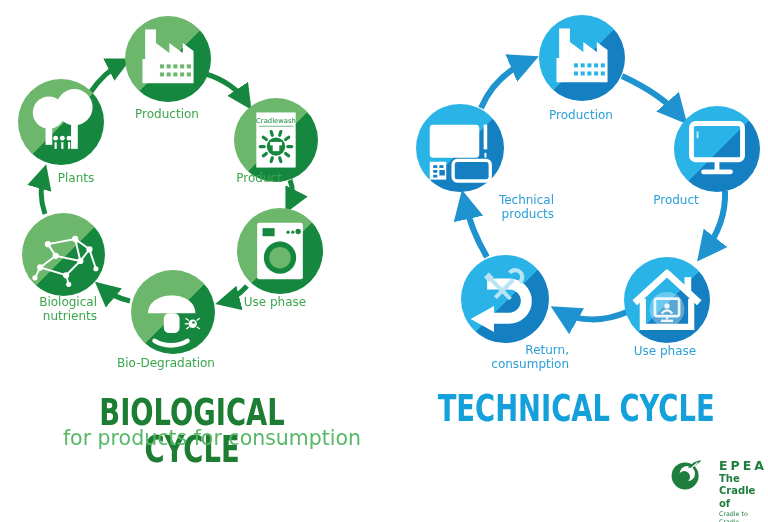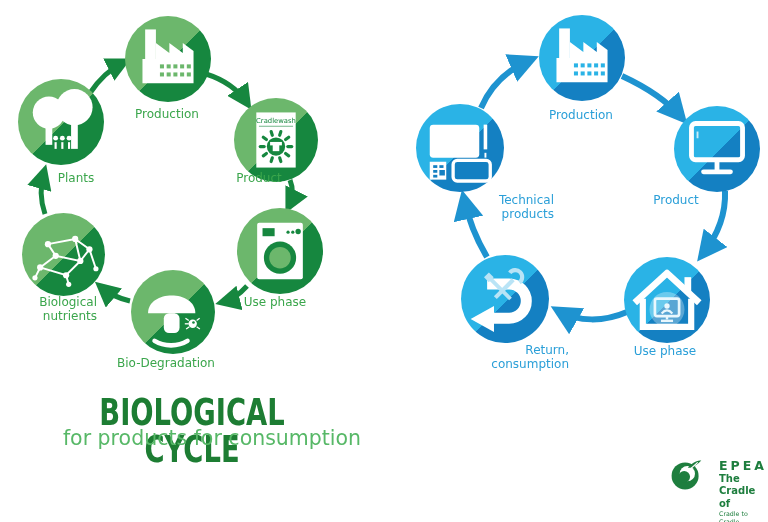--- a/index.html
+++ b/index.html
@@ -289,20 +289,23 @@
               <rect x="17" y="44.5" width="3" height="2"></rect>
             <rect x="12.5" y="48" width="3" height="2"></rect>
               <rect x="17" y="48" width="4" height="4"></rect>
             <rect x="12.5" y="51.5" width="3" height="2"></rect>
           </g>
         </svg>
       </div>
       <div class="nlabel" style="left:95px;top:194px;width:75px;">Technical products</div>
     </div>
 
+    <div class="cycle-title" style="top:390px;">
+      <span>TECHNICAL CYCLE</span>
+    </div>
   </section>
 
   <div class="logo">
     <div class="logo-row">
       <svg class="logo-mark" viewBox="0 0 40 40">
         <circle cx="19" cy="21" r="15" fill="#1e7e3e"></circle>
         <circle cx="21.5" cy="18.5" r="8.5" fill="#fff"></circle>
         <circle cx="18" cy="22" r="6.5" fill="#1e7e3e"></circle>
         <path d="M22,12 C27,6 33,4 37,4 C33,8 30,10 26,12 Z" fill="#1e7e3e"></path>
         <line x1="24" y1="14" x2="33" y2="6" stroke="#fff" stroke-width="1.4"></line>

